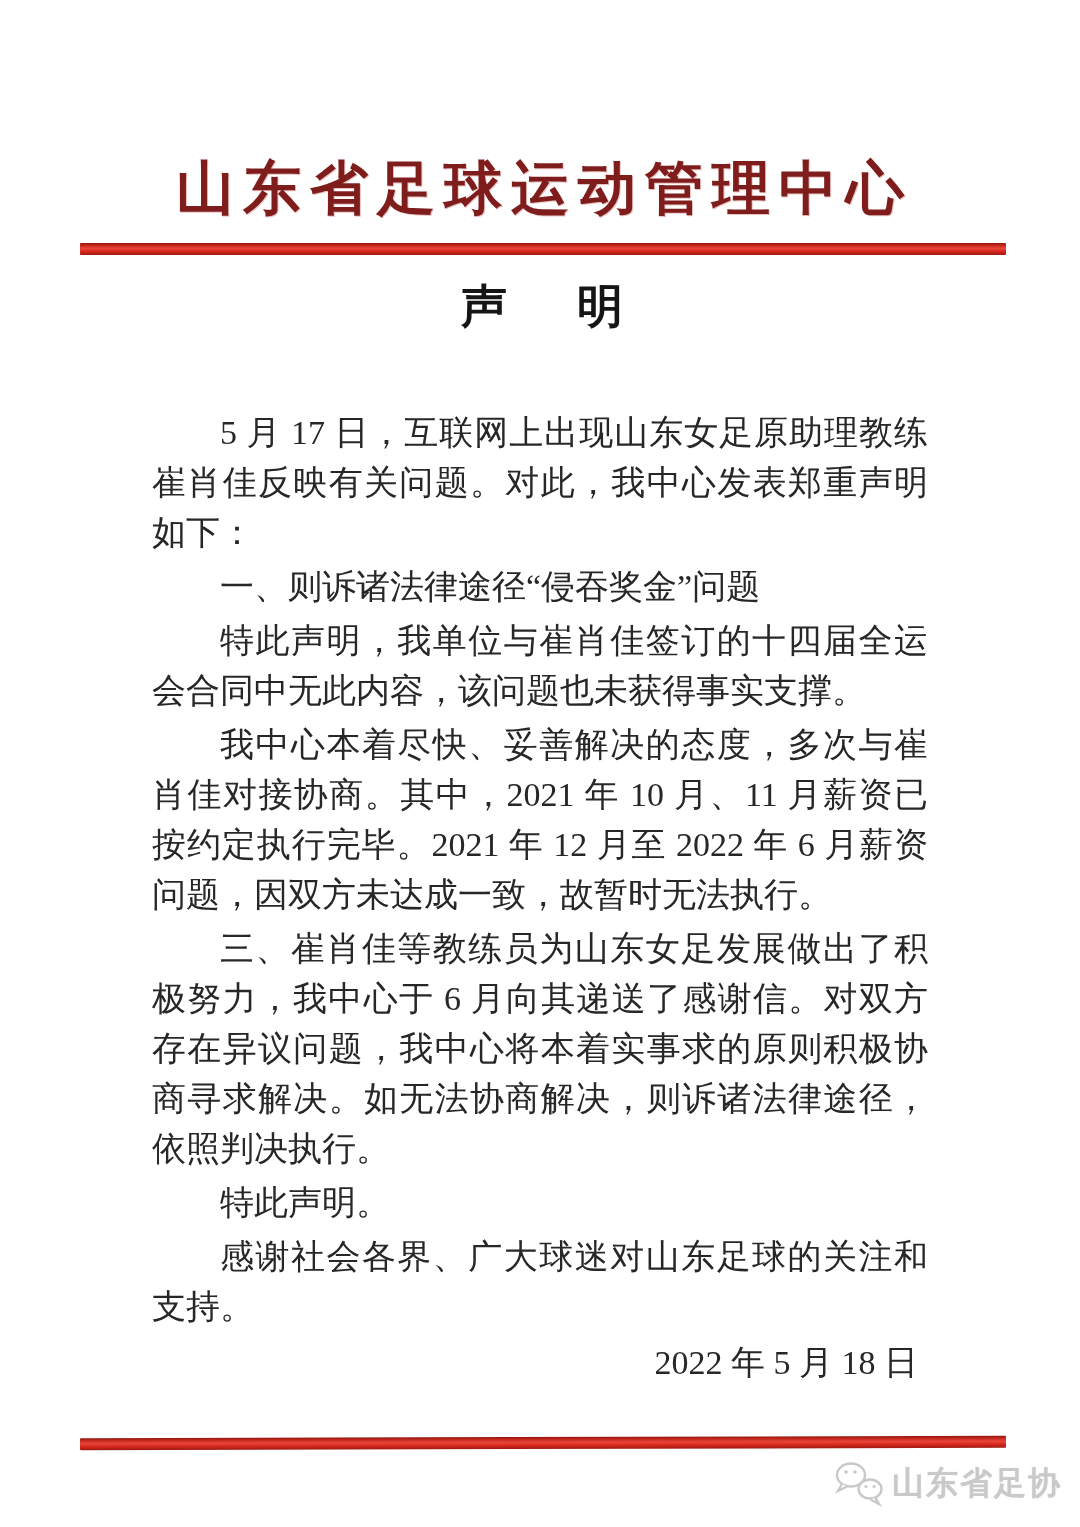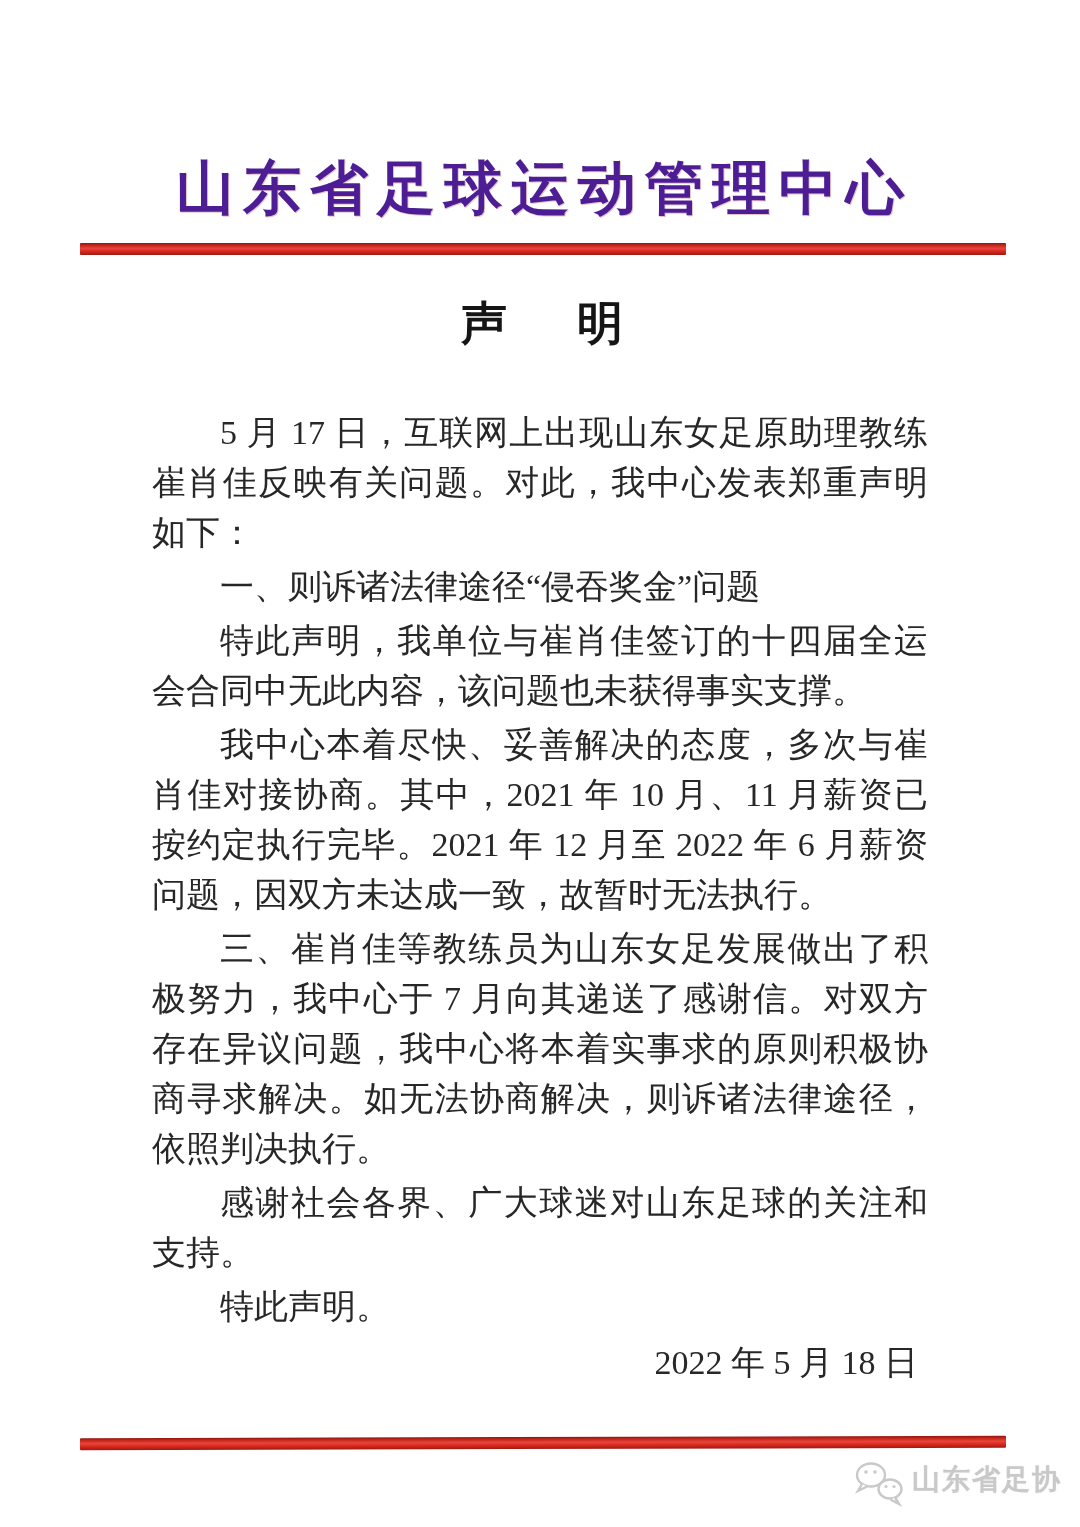--- a/index.html
+++ b/index.html
@@ -17,21 +17,21 @@
 
   
   .org-title {
     position: absolute;
     top: 150px;
     left: 0;
     width: 100%;
     text-align: center;
     font-size: 58px;
     font-weight: bold;
-    color: #4c1d95;
+    color: #7f1d1d;
     letter-spacing: 9px;
     padding-left: 9px; 
     text-shadow: 1px 1px 0 rgba(160, 20, 10, 0.25);
     white-space: nowrap;
   }
 
   .red-rule {
     position: absolute;
     left: 80px;
     width: 926px;
@@ -39,21 +39,21 @@
     background: linear-gradient(to bottom,
       #8f160f 0%, #c2251b 18%, #e8453a 45%, #d8281e 70%, #9c1a12 100%);
     border-radius: 1px;
   }
   .red-rule.top    { top: 243px; }
   .red-rule.bottom { top: 1437px; transform: rotate(-0.15deg); }
 
   
   .doc-title {
     position: absolute;
-    top: 293px;
+    top: 276px;
     left: 0;
     width: 100%;
     text-align: center;
     font-size: 46px;
     font-weight: bold;
     color: #151515;
     letter-spacing: 12px;
     padding-left: 16px;
     white-space: pre;
   }
@@ -82,24 +82,24 @@
     color: #272727;
     white-space: nowrap;
   }
 
   
   .watermark {
     position: absolute;
     top: 1461px;
     right: 18px;
     display: flex;
-    align-items: flex-start;
+    align-items: center;
     gap: 6px;
     color: #c9c9c9;
-    font-size: 28px;
+    font-size: 32px;
     font-weight: bold;
     letter-spacing: 2px;
     text-shadow: 0 1px 1px rgba(255,255,255,0.9), 0 0 1px #bdbdbd;
     white-space: nowrap;
   }
   .watermark .wm-icon { width: 52px; height: 46px; flex: 0 0 auto; }
   .watermark .wm-icon svg { width: 100%; height: 100%; display: block; }
 </style>
 </head>
 <body>
@@ -110,23 +110,23 @@
 
   <div class="red-rule top"></div>
 
   <div class="doc-title">声　明</div>
 
   <div class="doc-body">
     <p>5 月 17 日，互联网上出现山东女足原助理教练崔肖佳反映有关问题。对此，我中心发表郑重声明如下：</p>
     <p>一、则诉诸法律途径“侵吞奖金”问题</p>
     <p>特此声明，我单位与崔肖佳签订的十四届全运会合同中无此内容，该问题也未获得事实支撑。</p>
     <p>我中心本着尽快、妥善解决的态度，多次与崔肖佳对接协商。其中，2021 年 10 月、11 月薪资已按约定执行完毕。2021 年 12 月至 2022 年 6 月薪资问题，因双方未达成一致，故暂时无法执行。</p>
-    <p>三、崔肖佳等教练员为山东女足发展做出了积极努力，我中心于 7 月向其递送了感谢信。对双方存在异议问题，我中心将本着实事求的原则积极协商寻求解决。如无法协商解决，则诉诸法律途径，依照判决执行。</p>
+    <p>三、崔肖佳等教练员为山东女足发展做出了积极努力，我中心于 6 月向其递送了感谢信。对双方存在异议问题，我中心将本着实事求的原则积极协商寻求解决。如无法协商解决，则诉诸法律途径，依照判决执行。</p>
+    <p>特此声明。</p>
     <p>感谢社会各界、广大球迷对山东足球的关注和支持。</p>
-    <p>特此声明。</p>
     <div class="doc-date">2022 年 5 月 18 日</div>
   </div>
 
   <div class="red-rule bottom"></div>
 
   <div class="watermark">
     <span class="wm-icon">
       <svg viewBox="0 0 52 46" fill="none" xmlns="http://www.w3.org/2000/svg">
 
         <ellipse cx="17" cy="14" rx="14" ry="11.5" stroke="#c9c9c9" stroke-width="2.4"></ellipse>

